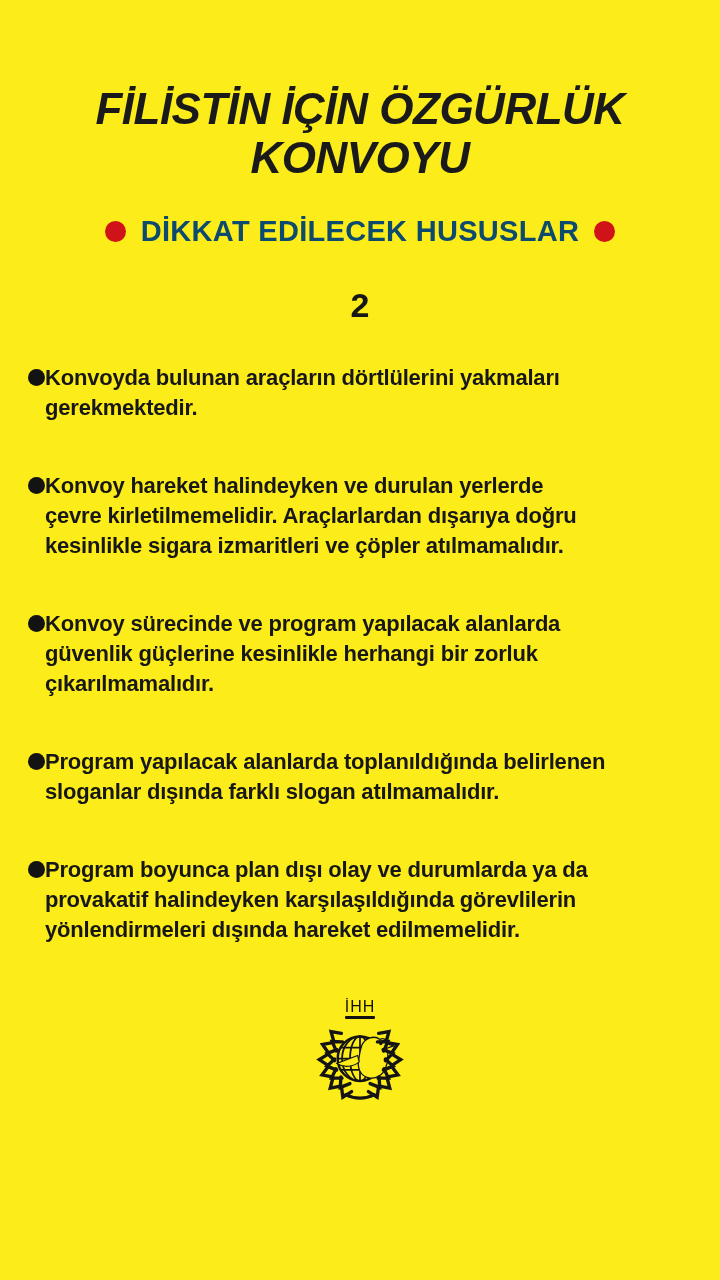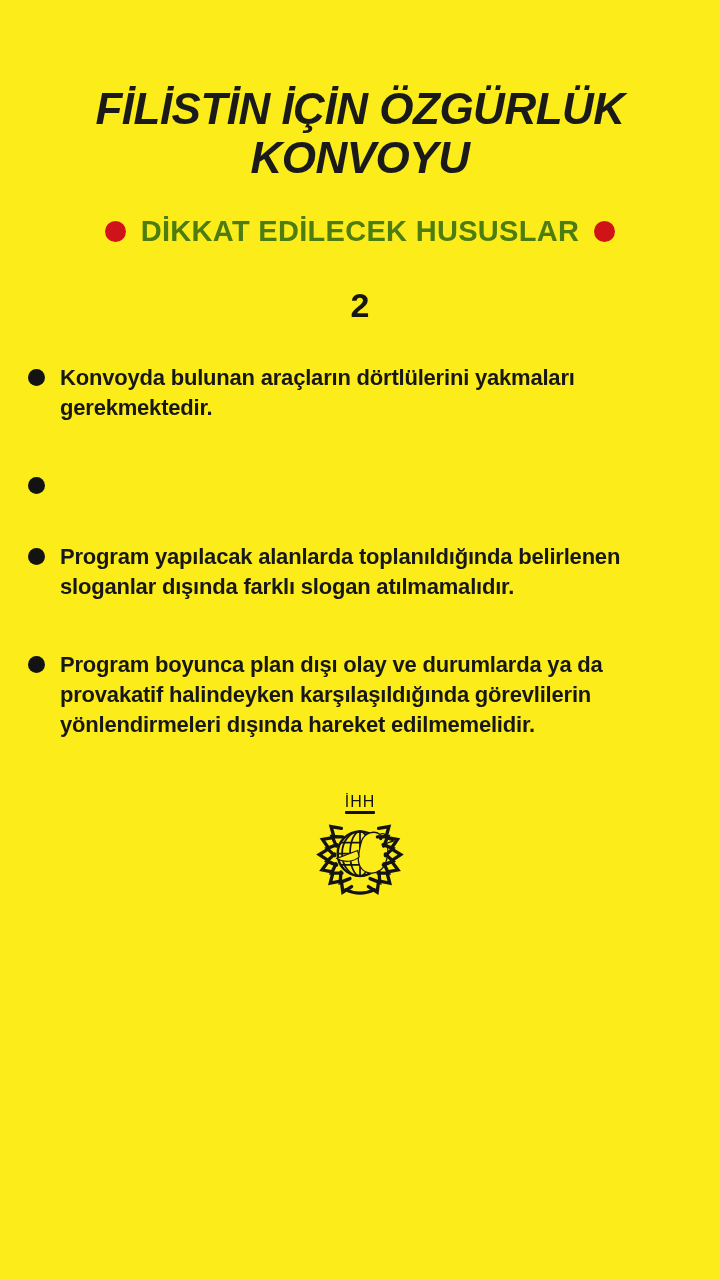--- a/index.html
+++ b/index.html
@@ -33,21 +33,21 @@
     color: #1a1a1a;
   }
   .subtitle-row {
     margin-top: 33px;
     display: flex;
     align-items: center;
     justify-content: center;
     gap: 15px;
   }
   .subtitle-text {
-    color: #4d7c0f;
+    color: #0c4a6e;
     font-size: 29px;
     font-weight: bold;
     letter-spacing: 0.3px;
   }
   .red-dot {
     width: 21px;
     height: 21px;
     border-radius: 50%;
     background: #d01318;
     flex: 0 0 21px;
@@ -60,21 +60,20 @@
     font-weight: bold;
     color: #161616;
   }
   .rules {
     list-style: none;
     margin: 38px 0 0 0;
     padding: 0 34px 0 28px;
   }
   .rule {
     display: flex;
-    gap: 15px;
     margin-bottom: 48px;
   }
   .rule:last-child { margin-bottom: 0; }
   .bullet {
     width: 17px;
     height: 17px;
     border-radius: 50%;
     background: #131313;
     flex: 0 0 17px;
     margin-top: 6px;
@@ -125,20 +124,29 @@
   <div class="page-number">2</div>
 
   <ul class="rules">
     <li class="rule">
       <span class="bullet"></span>
       <p class="rule-text">Konvoyda bulunan araçların dörtlülerini yakmaları
 gerekmektedir.</p>
     </li>
     <li class="rule">
       <span class="bullet"></span>
+      <p class="rule-text">Konvoy hareket halindeyken ve durulan yerlerde
+çevre kirletilmemelidir. Araçlarlardan dışarıya doğru
+kesinlikle sigara izmaritleri ve çöpler atılmamalıdır.</p>
+    </li>
+    <li class="rule">
+      <span class="bullet"></span>
+      <p class="rule-text">Konvoy sürecinde ve program yapılacak alanlarda
+güvenlik güçlerine kesinlikle herhangi bir zorluk
+çıkarılmamalıdır.</p>
     </li>
     <li class="rule">
       <span class="bullet"></span>
       <p class="rule-text">Program yapılacak alanlarda toplanıldığında belirlenen
 sloganlar dışında farklı slogan atılmamalıdır.</p>
     </li>
     <li class="rule">
       <span class="bullet"></span>
       <p class="rule-text">Program boyunca plan dışı olay ve durumlarda ya da
 provakatif halindeyken karşılaşıldığında görevlilerin

